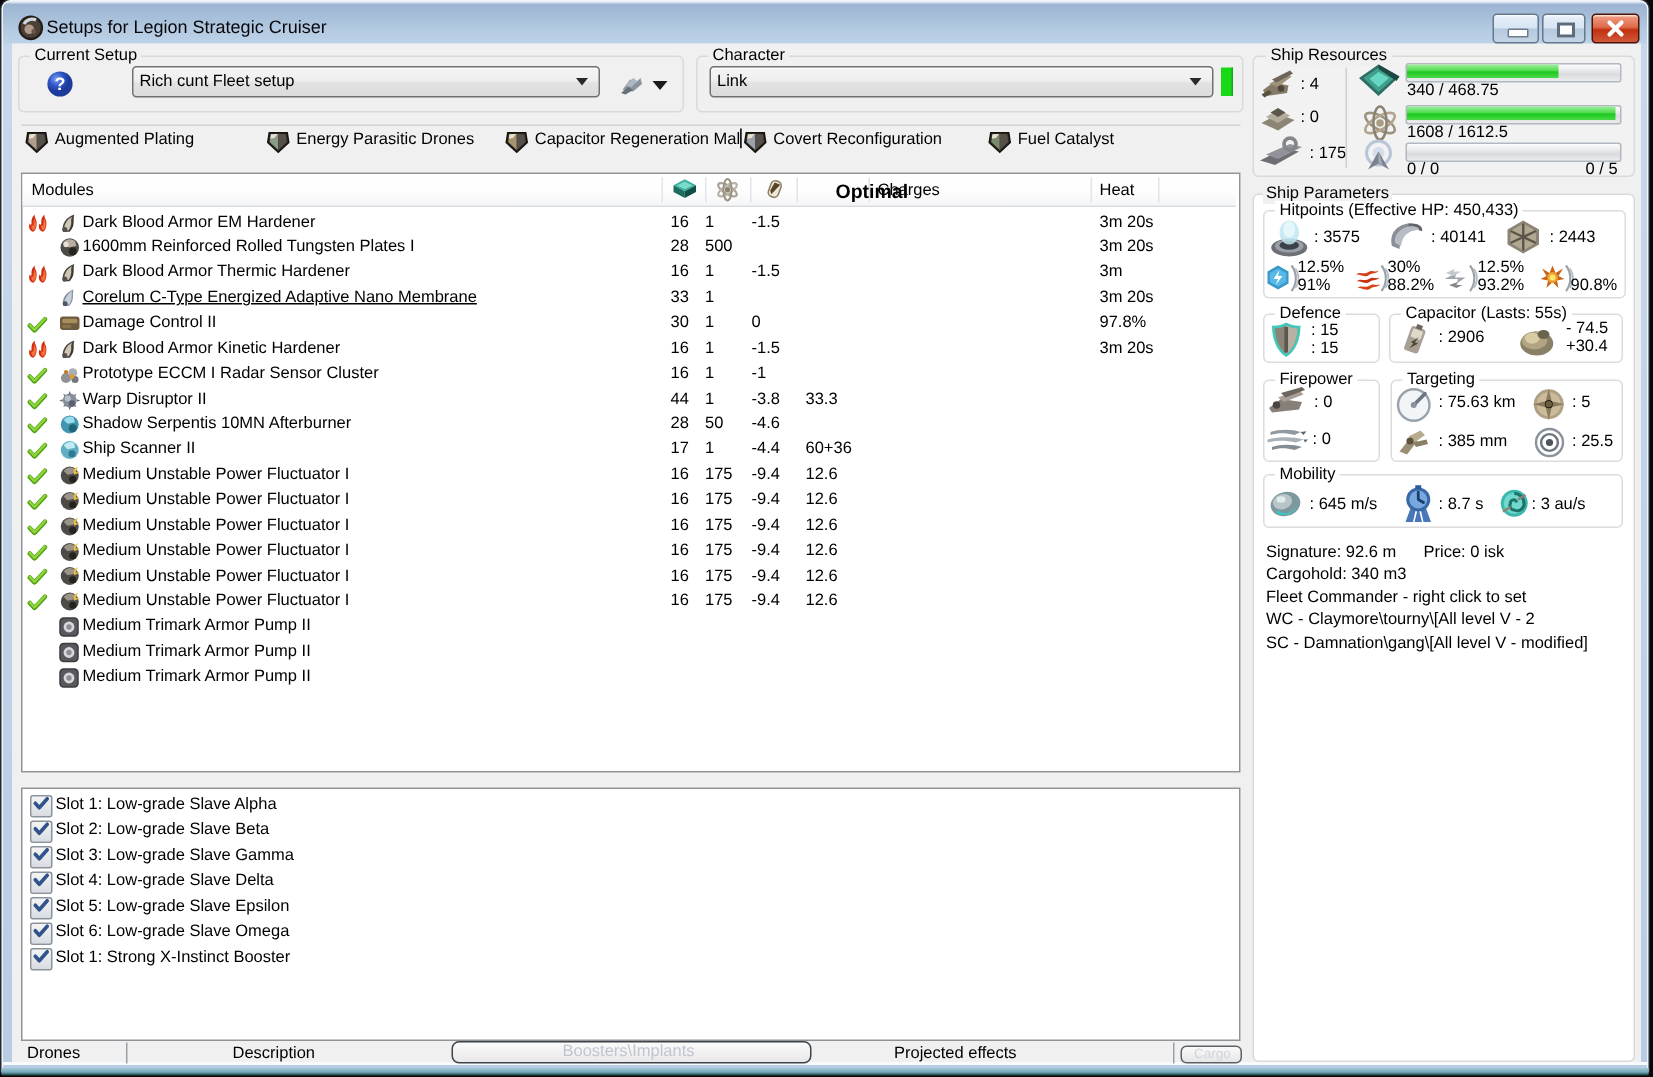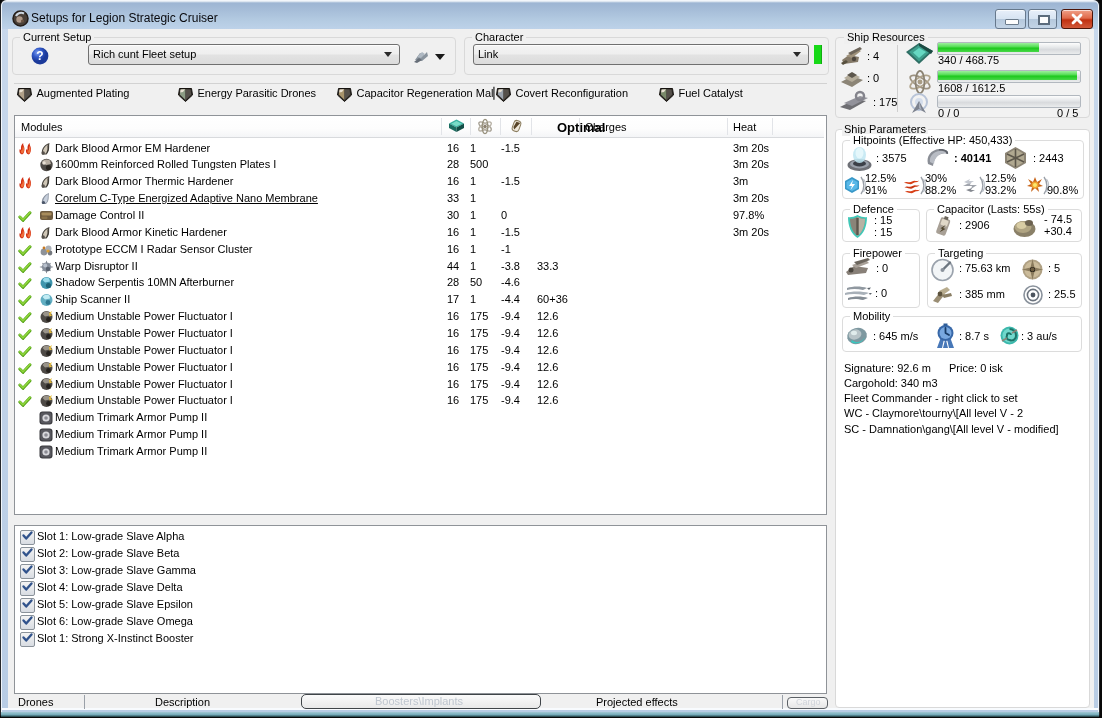--- a/index.html
+++ b/index.html
@@ -496,21 +496,21 @@
 <ellipse cx="13.5" cy="17.5" rx="6.5" ry="3" fill="#3c4048"></ellipse>
 <ellipse cx="13.5" cy="9" rx="6.5" ry="8" fill="#bfe6f2" opacity="0.85"></ellipse>
 <ellipse cx="13.5" cy="7" rx="4" ry="5.5" fill="#e8f8fc" opacity="0.9"></ellipse>
 </svg>
 <div class="t" style="left:876px;top:152px;font-size:11px;color:#000;font-weight:normal;">: 3575</div>
 <svg style="left:925px;top:146px" width="26" height="24" viewBox="0 0 26 24">
 <path d="M3 18 C1 10 6 4 14 3 C20 2.5 24 5 23 8 C19 6 9 8 8 20 Z" fill="#8a8e96"></path>
 <path d="M5 16 C4 10 9 5.5 15 5 C19 4.8 22 6 21.5 7.5 C17 6.5 10 9 9 18 Z" fill="#b8bcc4"></path>
 <path d="M14 3 C20 2.5 24 5 23 8 L21 7.5 C21.5 5.6 18 4.4 14 4.6 Z" fill="#60646c"></path>
 </svg>
-<div class="t" style="left:954px;top:152px;font-size:11px;color:#000;font-weight:bold;">: 40141</div>
+<div class="t" style="left:954px;top:152px;font-size:11px;color:#000;font-weight:normal;">: 40141</div>
 <svg style="left:1003px;top:146px" width="25" height="24" viewBox="0 0 25 24">
 <path d="M12.5 1 L23 7 L23 17 L12.5 23 L2 17 L2 7 Z" fill="#8c8474"></path>
 <path d="M12.5 3 L21 8 L21 16 L12.5 21 L4 16 L4 8 Z" fill="#b0a890"></path>
 <path d="M12.5 3 L12.5 21 M4 8 L21 16 M21 8 L4 16" stroke="#5c564a" stroke-width="1.6"></path>
 </svg>
 <div class="t" style="left:1033px;top:152px;font-size:11px;color:#000;font-weight:normal;">: 2443</div>
 <svg style="left:843px;top:176px" width="18" height="18" viewBox="0 0 18 18">
 <path d="M9 1 L16 5 L16 13 L9 17 L2 13 L2 5 Z" fill="#3898c8"></path>
 <path d="M9 3 L14.5 6 L14.5 12 L9 15 L3.5 12 L3.5 6 Z" fill="#58b8e8"></path>
 <path d="M10 4 L6 10 L9 10 L7.5 14 L12 8 L9 8 Z" fill="#fff"></path>

